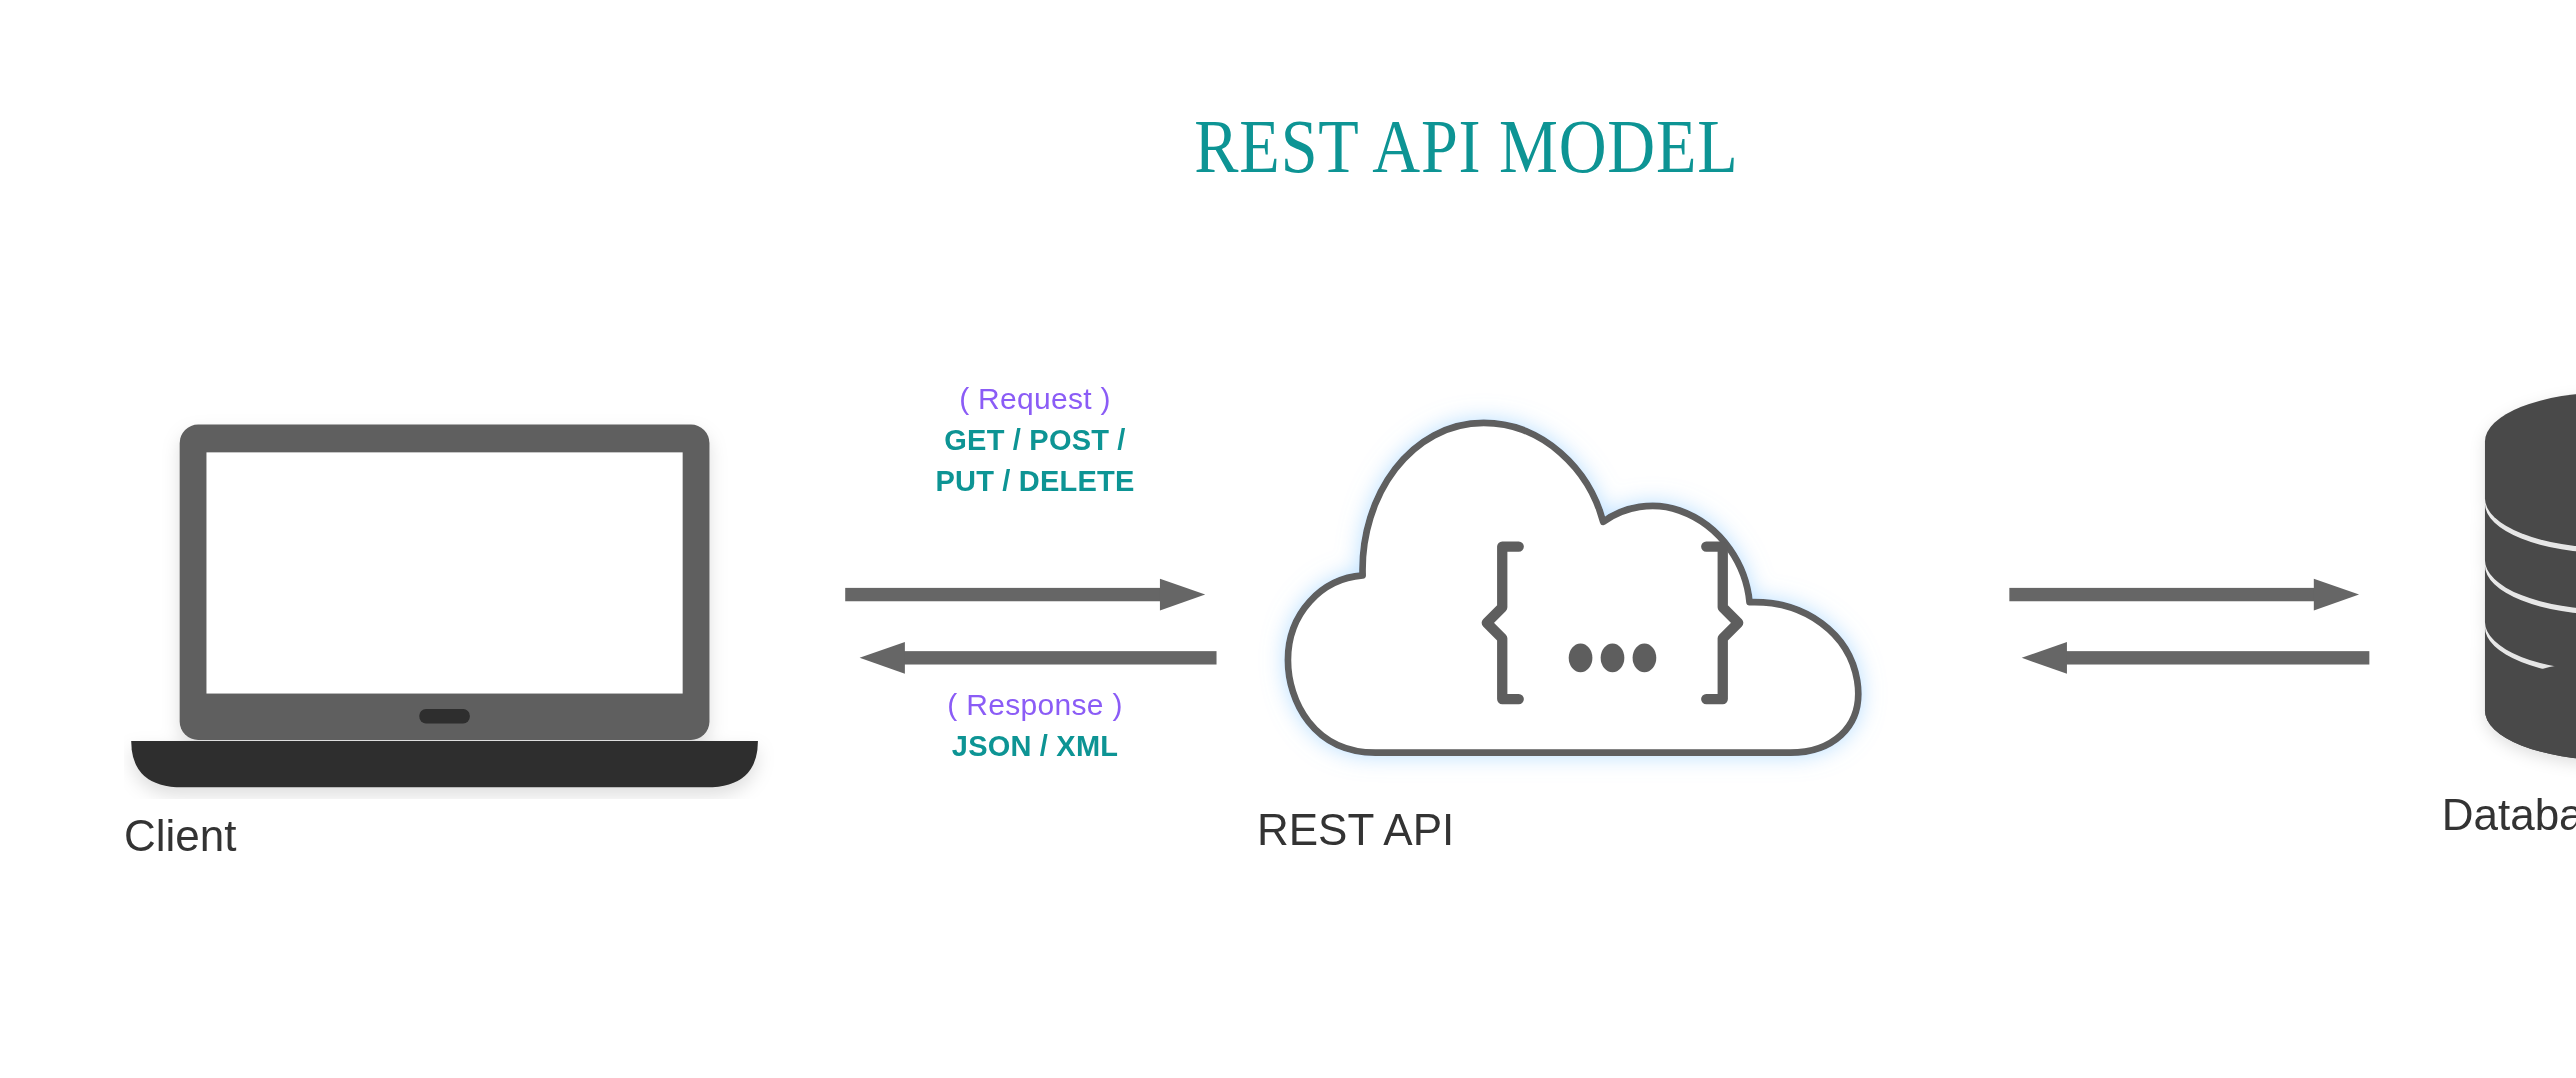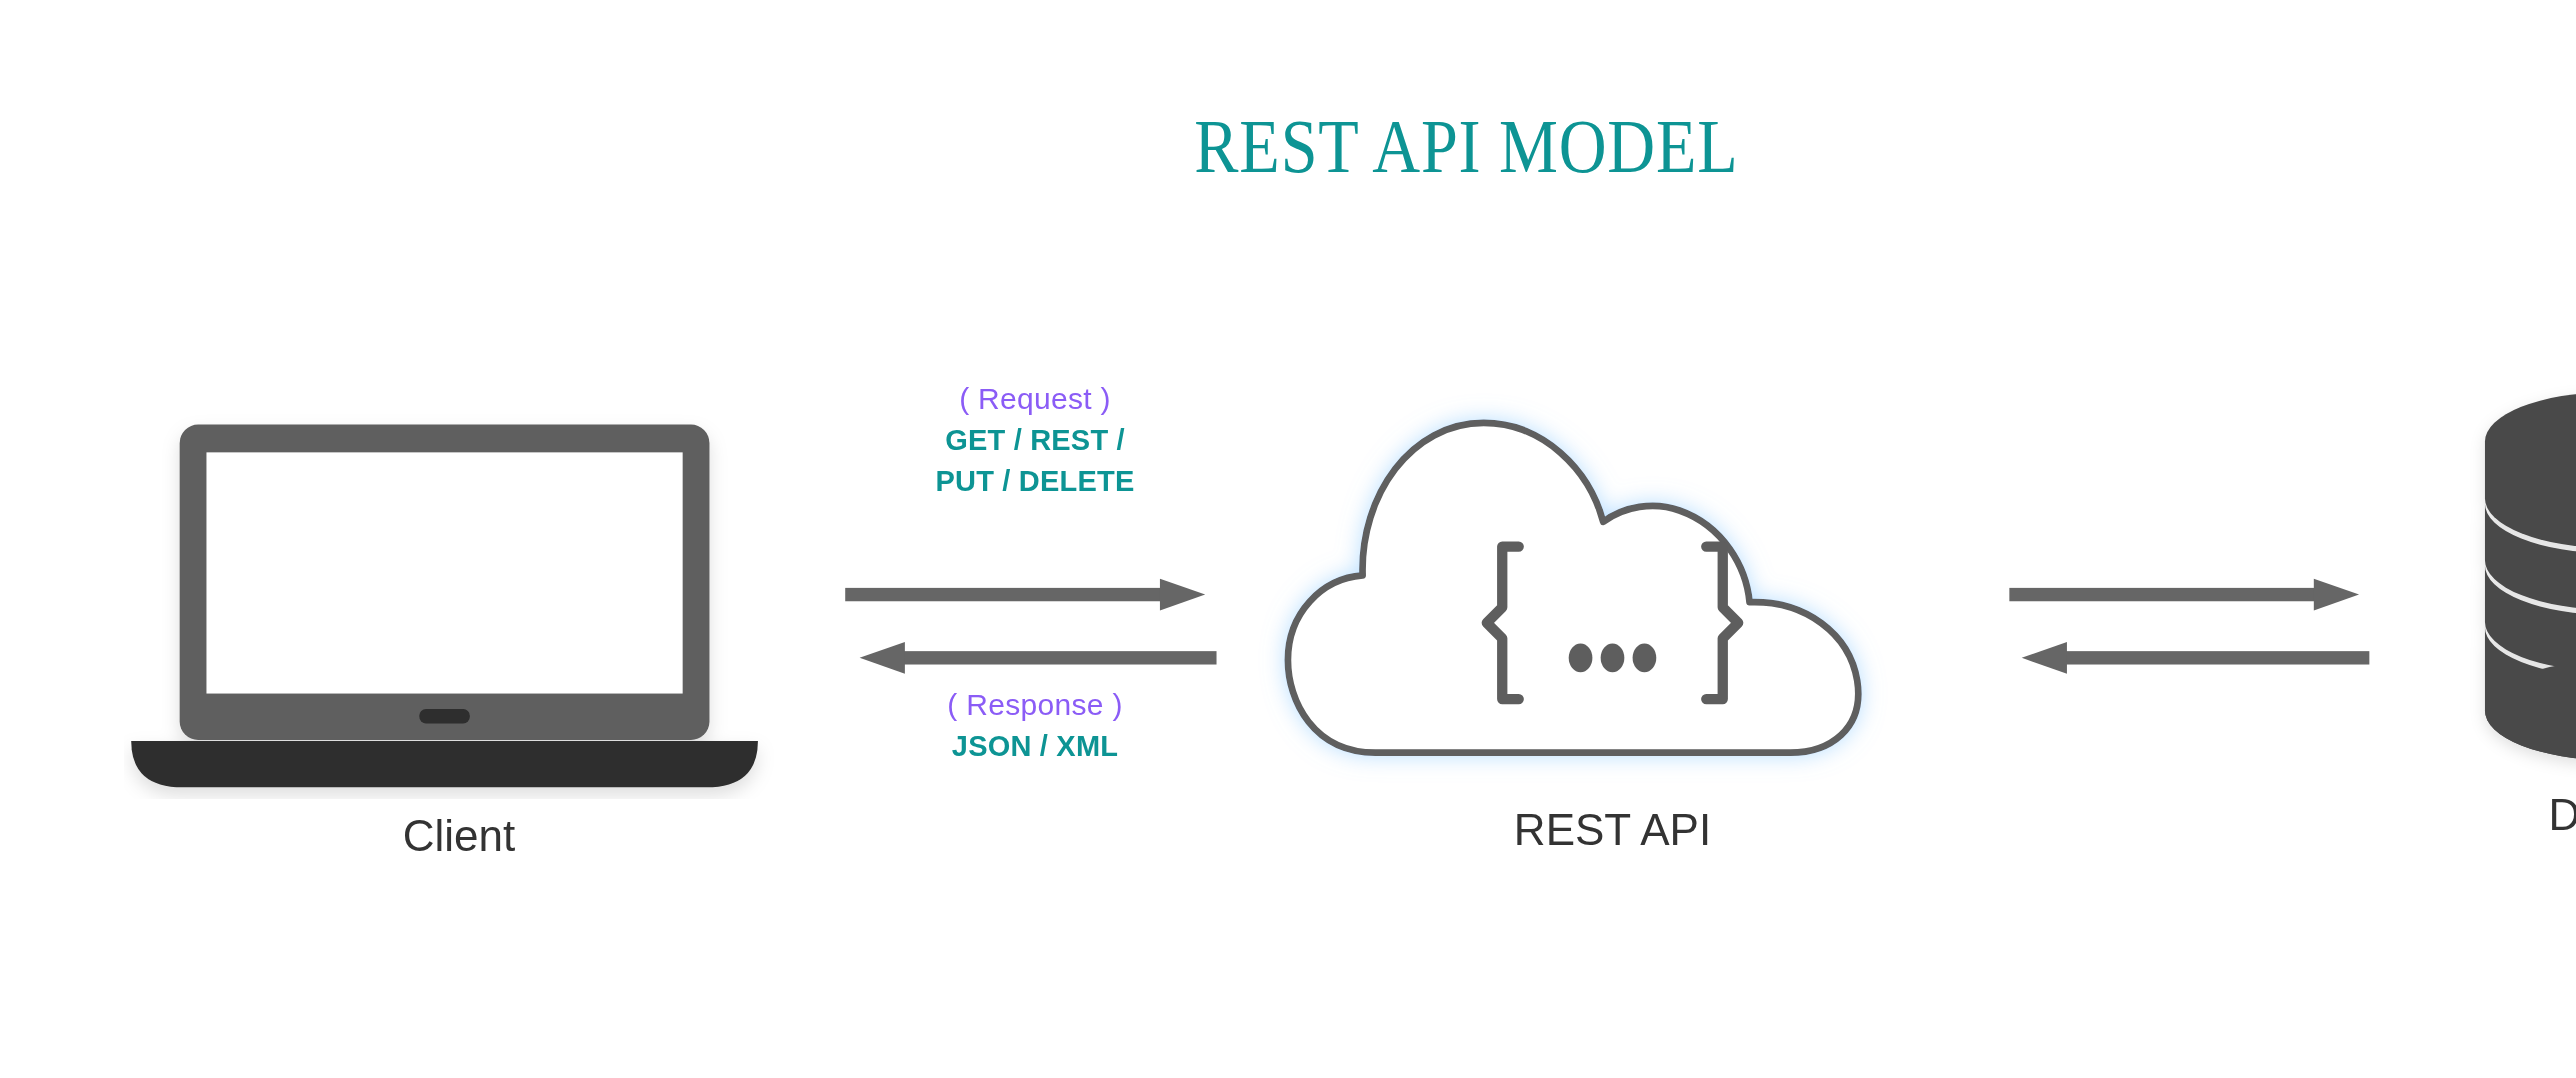--- a/index.html
+++ b/index.html
@@ -25,21 +25,20 @@
     color:#0d9494;
     line-height:1;
     transform:scaleX(0.86);
     transform-origin:center top;
     white-space:nowrap;
   }
 
   
   .node-label{
     position:absolute;
-    text-align:center;
     font-size:44px;
     font-weight:400;
     color:#333333;
     line-height:1;
     white-space:nowrap;
   }
 
   
   #client-node{position:absolute;left:124px;top:407px;width:670px;height:392px;}
   #laptop-icon{position:absolute;inset:0;}
@@ -104,21 +103,21 @@
         <rect x="573" y="586" width="98" height="28" rx="13" ry="13" fill="#2d2d2d"></rect>
 
         <path d="M14 648 H1230 Q1230 738 1130 738 H114 Q14 738 14 648 Z" fill="#2d2d2d"></path>
       </g>
     </svg>
     <div class="node-label" style="left:0;top:407px;width:670px;">Client</div>
   </div>
 
   <div class="flow-label" id="request-label-group">
     <span class="flow-line flow-muted">( Request )</span>
-    <span class="flow-line flow-accent">GET / REST /</span>
+    <span class="flow-line flow-accent">GET / POST /</span>
     <span class="flow-line flow-accent">PUT / DELETE</span>
   </div>
 
   <div class="arrow-group" id="arrows-client-api">
     <svg viewBox="0 0 740 280" width="381" height="144">
 
       <g>
         <rect x="0" y="62" width="636" height="26" fill="#666666"></rect>
         <path d="M612 44 L700 75 L612 106 Z" fill="#666666"></path>
       </g>

